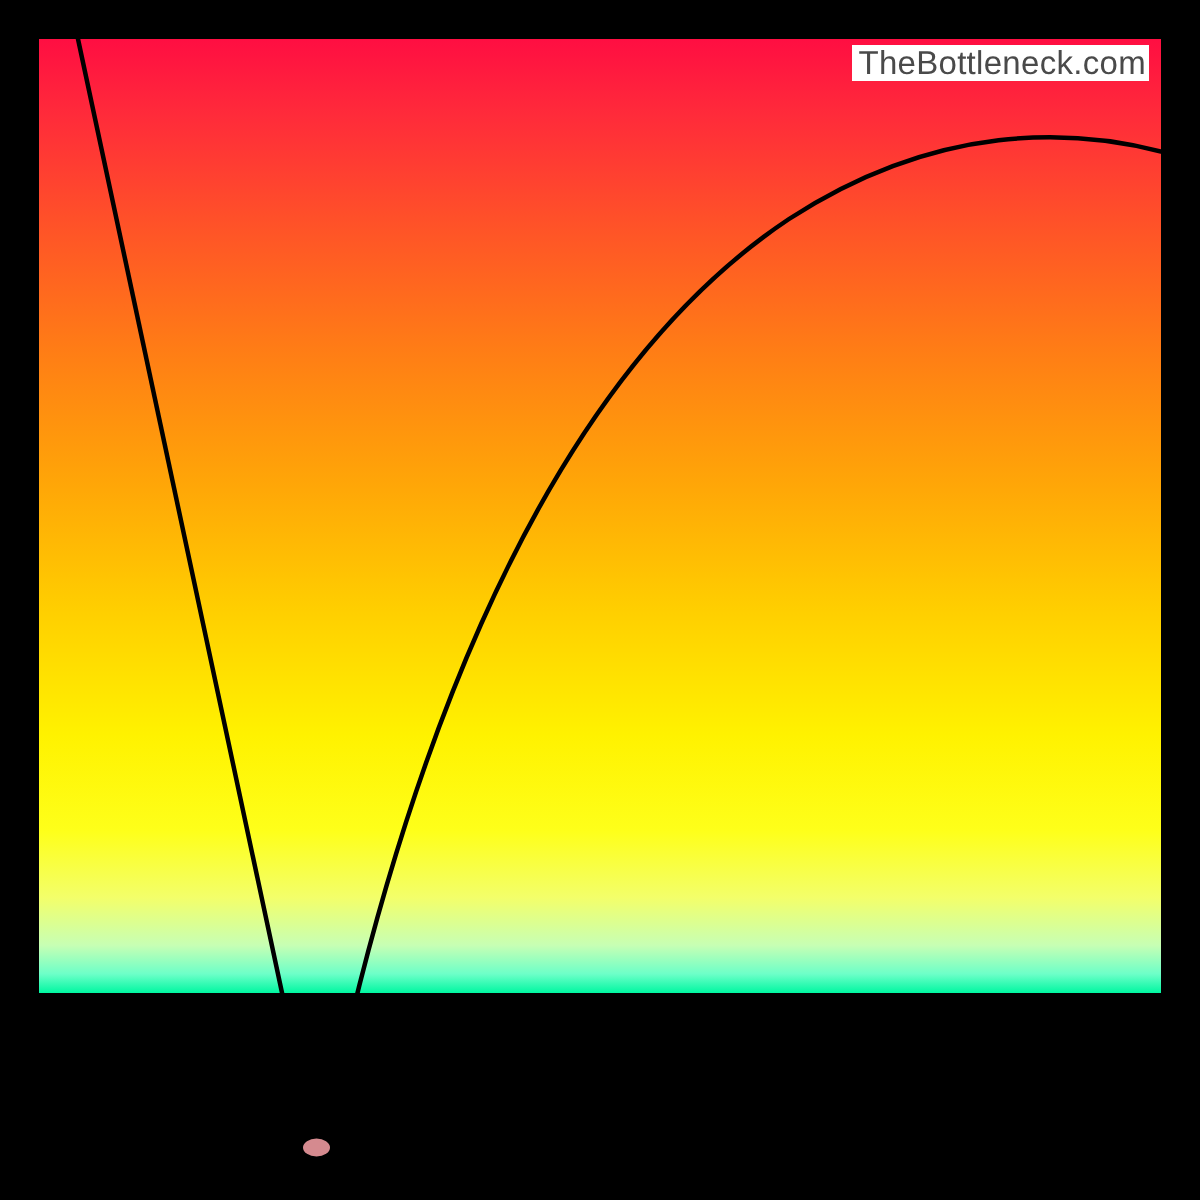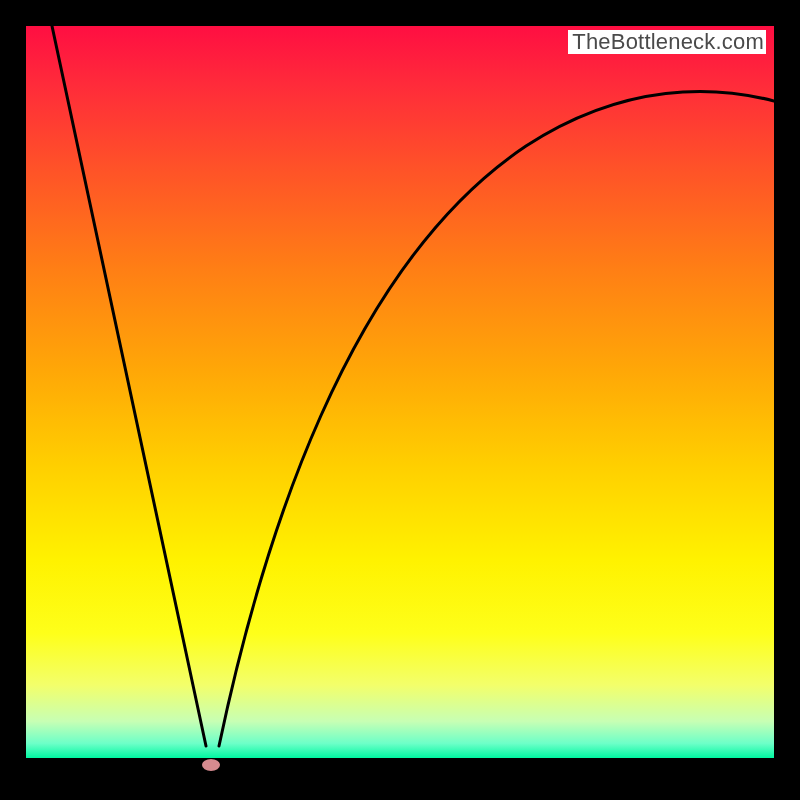--- a/index.html
+++ b/index.html
@@ -9,21 +9,21 @@
     height: 800px;
     background: #000000;
     overflow: hidden;
     font-family: Arial, Helvetica, sans-serif;
   }
   .frame {
     position: absolute;
     left: 26px;
     top: 26px;
     width: 748px;
-    height: 732px;
+    height: 636px;
     background: linear-gradient(to bottom,
       #ff0e42 0%,
       #ff2b3a 8%,
       #ff5427 20%,
       #ff7e15 33%,
       #ffa707 47%,
       #ffcf00 60%,
       #fff200 73%,
       #feff1a 83%,
       #f3ff6a 90%,

